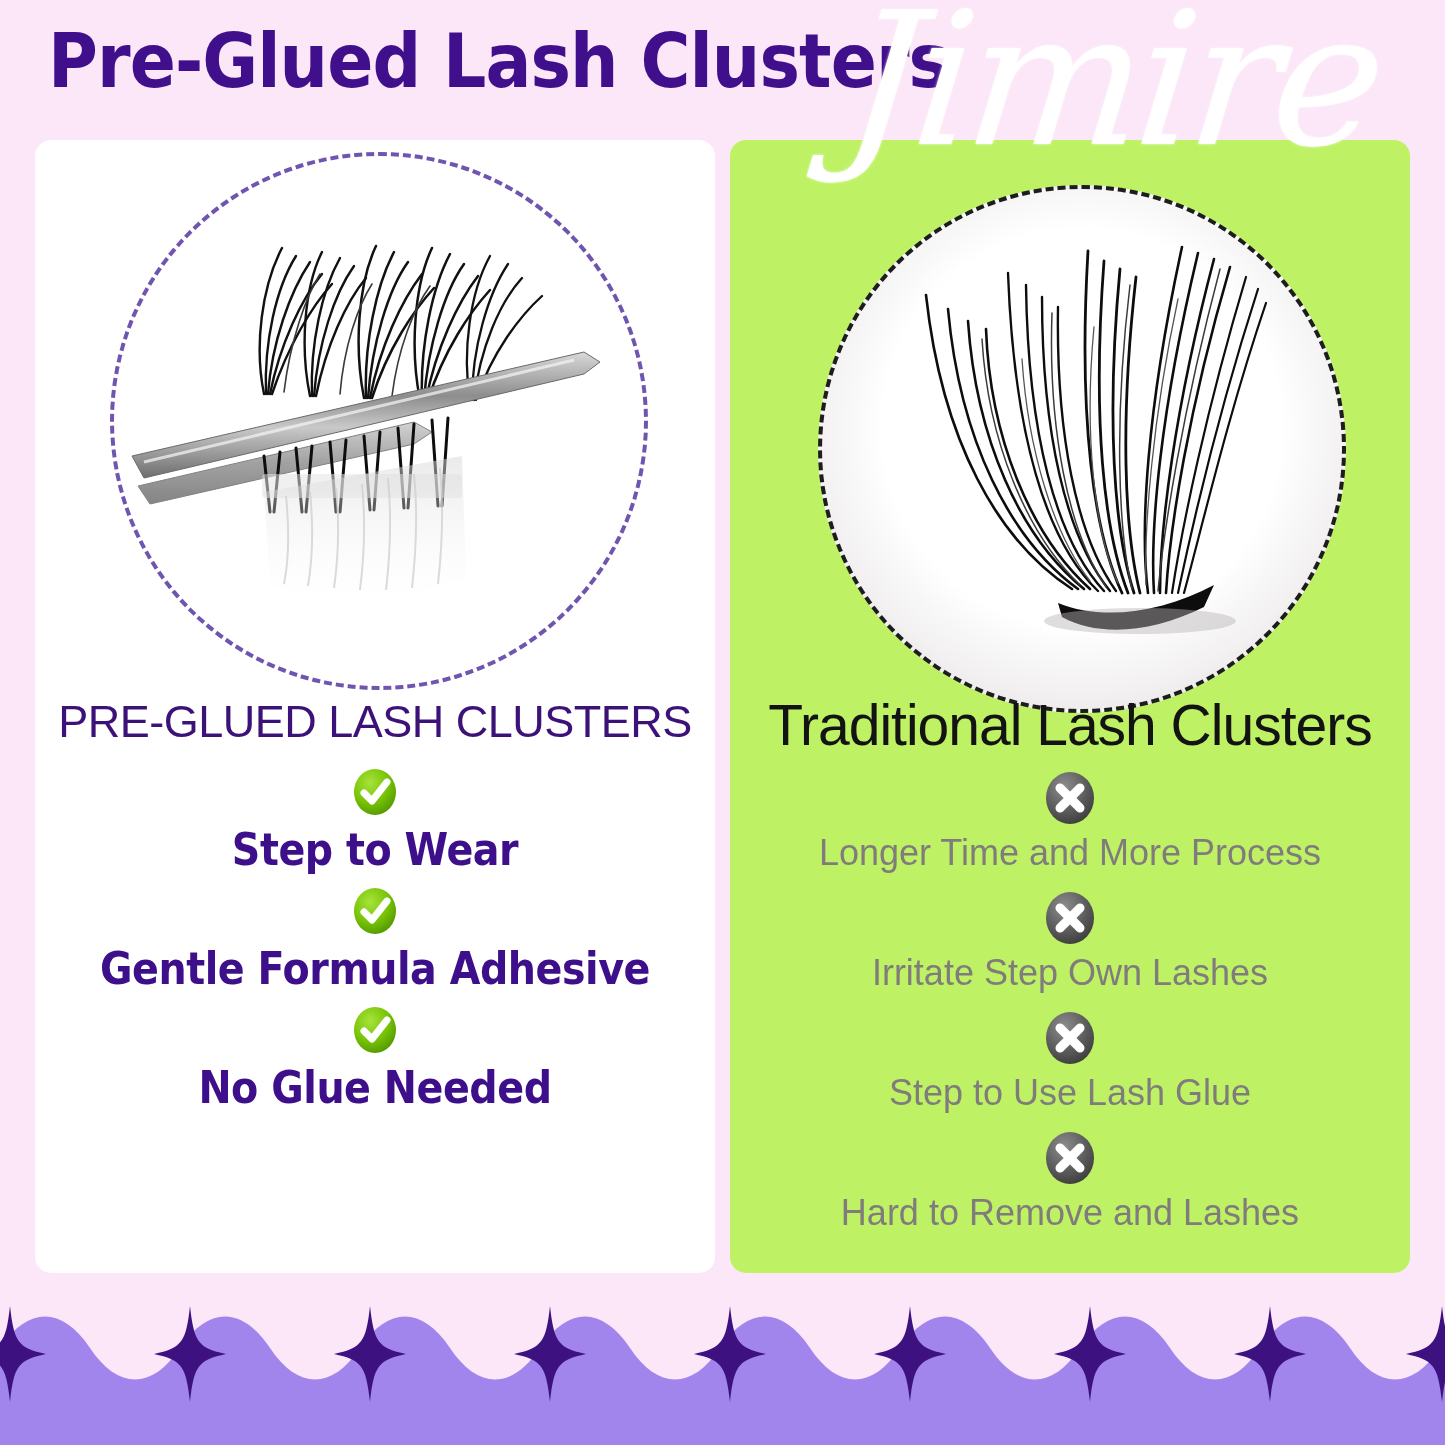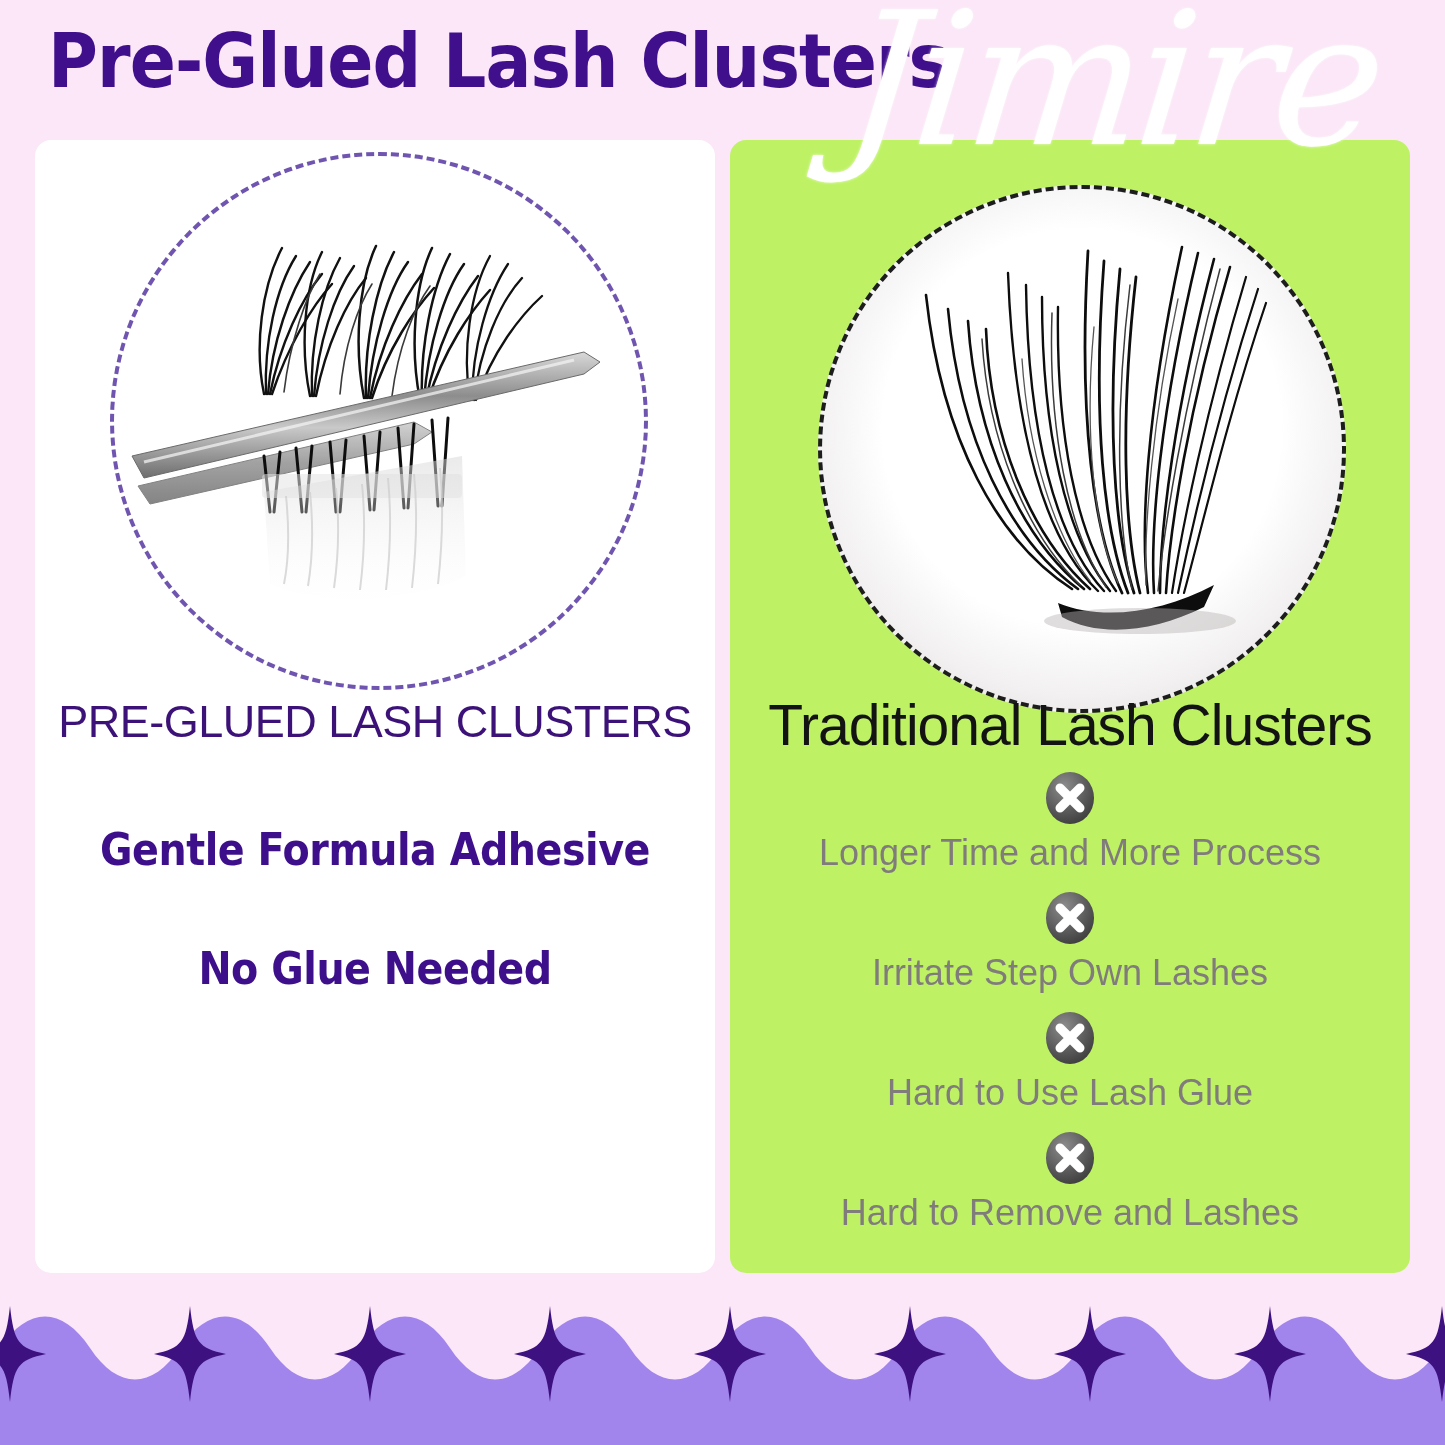--- a/index.html
+++ b/index.html
@@ -265,20 +265,34 @@
         <path d="M300 318 C 304 358 302 396 298 432"></path>
         <path d="M326 312 C 330 354 328 392 324 428"></path>
       </g>
     </svg>
   </div>
 
   <div class="list-heading" id="heading-left">PRE-GLUED LASH CLUSTERS</div>
 
   <div class="feature-list" id="list-left">
 
+    <div class="feature-row">
+      <svg class="icon-badge" viewBox="0 0 48 52">
+        <defs>
+          <radialGradient id="gchk" cx="38%" cy="30%" r="78%">
+            <stop offset="0%" stop-color="#a6e33b"></stop>
+            <stop offset="55%" stop-color="#79c407"></stop>
+            <stop offset="100%" stop-color="#4f9300"></stop>
+          </radialGradient>
+        </defs>
+        <ellipse cx="24" cy="26" rx="21" ry="23" fill="url(#gchk)"></ellipse>
+        <path d="M13 27 L 21 35 L 36 16" stroke="#ffffff" stroke-width="7" fill="none" stroke-linecap="round" stroke-linejoin="round"></path>
+      </svg>
+      <span class="feature-label">Step to Wear</span>
+    </div>
 
     <div class="feature-row">
       <svg class="icon-badge" viewBox="0 0 48 52">
         <ellipse cx="24" cy="26" rx="21" ry="23" fill="url(#gchk)"></ellipse>
         <path d="M13 27 L 21 35 L 36 16" stroke="#ffffff" stroke-width="7" fill="none" stroke-linecap="round" stroke-linejoin="round"></path>
       </svg>
       <span class="feature-label">Gentle Formula Adhesive</span>
     </div>
 
     <div class="feature-row">
@@ -370,21 +384,21 @@
         <path d="M18 20 L 38 40 M 38 20 L 18 40" stroke="#ffffff" stroke-width="9" stroke-linecap="round"></path>
       </svg>
       <span class="feature-label">Irritate Step Own Lashes</span>
     </div>
 
     <div class="feature-row">
       <svg class="icon-badge" viewBox="0 0 56 60">
         <ellipse cx="28" cy="30" rx="24" ry="26" fill="url(#gcross)"></ellipse>
         <path d="M18 20 L 38 40 M 38 20 L 18 40" stroke="#ffffff" stroke-width="9" stroke-linecap="round"></path>
       </svg>
-      <span class="feature-label">Hard to Use Lash Glue</span>
+      <span class="feature-label">Step to Use Lash Glue</span>
     </div>
 
     <div class="feature-row">
       <svg class="icon-badge" viewBox="0 0 56 60">
         <ellipse cx="28" cy="30" rx="24" ry="26" fill="url(#gcross)"></ellipse>
         <path d="M18 20 L 38 40 M 38 20 L 18 40" stroke="#ffffff" stroke-width="9" stroke-linecap="round"></path>
       </svg>
       <span class="feature-label">Hard to Remove and Lashes</span>
     </div>
 

